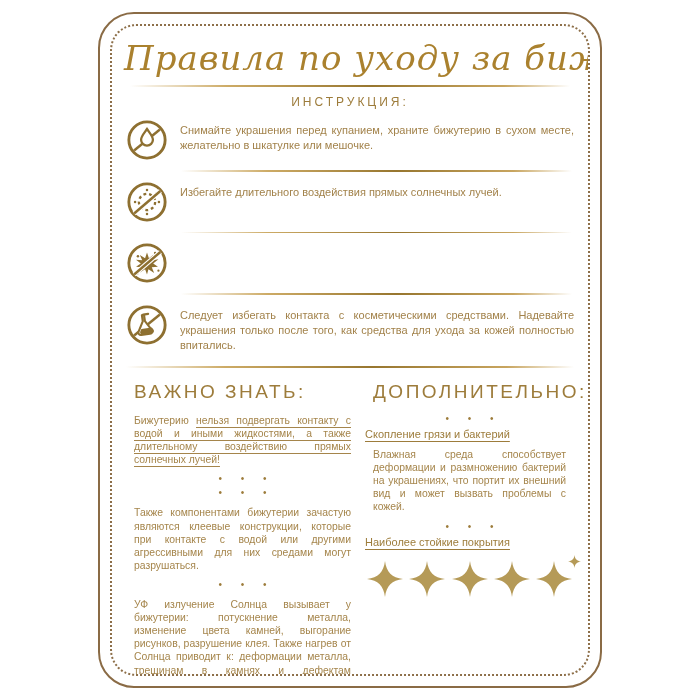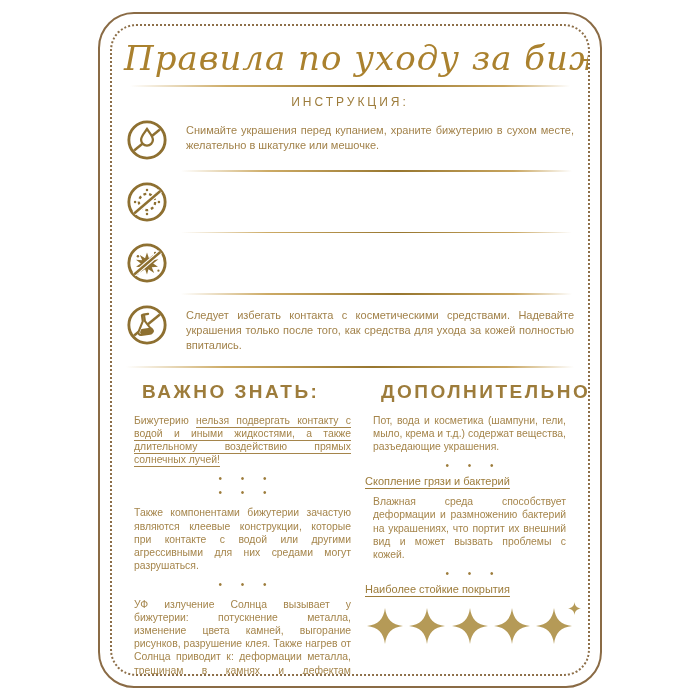--- a/index.html
+++ b/index.html
@@ -23,34 +23,34 @@
     font-size:34px;color:#aa812e;letter-spacing:1px;white-space:nowrap;
   }
   .grad{
     background:linear-gradient(90deg, rgba(200,170,100,0) 0%, #cdab66 22%, #97762f 55%, #c8a55f 85%, rgba(200,170,100,0) 100%);
   }
   .title-divider{height:2px;margin:7px 6px 8px;}
   .instr-heading{
     text-align:center;font-size:12px;font-weight:normal;letter-spacing:3px;
     color:#9d7c3b;margin:8px 0 10px;
   }
-  .instr-row{display:flex;align-items:flex-start;gap:18px;padding:0 2px;}
+  .instr-row{display:flex;align-items:flex-start;gap:12px;padding:0 2px;}
   .icon-badge{flex:0 0 42px;height:42px;}
   .instr-row p{
     flex:1;margin:4px 0 0;font-size:11px;line-height:1.38;color:#a2824a;
     text-align:justify;
   }
   .row-divider{height:1.5px;margin:9px 4px 9px 57px;}
   .big-divider{height:2px;margin:13px 2px 11px;}
   .columns{display:flex;justify-content:space-between;padding:0 2px;}
   .col-left{width:233px;}
   .col-right{width:209px;}
   .col-heading{
-    font-size:19px;font-weight:bold;letter-spacing:2.5px;color:#9d7c3b;
-    margin:2px 16px 11px;white-space:nowrap;
+    font-size:19px;font-weight:normal;letter-spacing:2.5px;color:#9d7c3b;
+    margin:2px 8px 11px;white-space:nowrap;
   }
   .col p{
     font-size:10.4px;line-height:1.26;color:#a5854b;text-align:justify;margin:8px;
   }
   .ul{text-decoration:underline;text-underline-offset:2.5px;}
   .dots{
     text-align:center;color:#9d7c3b;font-size:10px;letter-spacing:8px;
     margin:3px 0 4px;padding-left:8px;line-height:1;
   }
   .subheading{
@@ -96,20 +96,21 @@
             <circle cx="22" cy="9.5" r="1.3" fill="#8e7031"></circle>
             <circle cx="31.5" cy="13" r="1.3" fill="#8e7031"></circle>
             <circle cx="34.5" cy="22" r="1.3" fill="#8e7031"></circle>
             <circle cx="12.5" cy="31" r="1.3" fill="#8e7031"></circle>
             <circle cx="22" cy="34.5" r="1.3" fill="#8e7031"></circle>
             <circle cx="9.5" cy="22" r="1.3" fill="#8e7031"></circle>
             <line x1="8.5" y1="34" x2="36" y2="10.5" stroke="#fff" stroke-width="5"></line>
             <line x1="8.5" y1="34" x2="36" y2="10.5" stroke="#8e7031" stroke-width="2.6"></line>
           </svg>
         </span>
+        <p>Избегайте длительного воздействия прямых солнечных лучей.</p>
       </div>
 
       <div class="row-divider grad"></div>
 
       <div class="instr-row">
         <span class="icon-badge">
           <svg viewBox="0 0 44 44" width="42" height="42">
             <circle cx="22" cy="22" r="19" fill="none" stroke="#8e7031" stroke-width="3"></circle>
             <path d="M22 11 L24 17 L29 13 L27.5 19 L34 18 L28.5 22.5 L33.5 26 L27 26.5 L29.5 32.5 L23.5 28.5 L22 34 L20 28.5 L14.5 32 L16.5 26.5 L10.5 26 L15.5 22.5 L10.5 18.5 L17 19 L14.5 13.5 L20 17 Z" fill="#8e7031"></path>
             <circle cx="12.5" cy="15" r="1.3" fill="#8e7031"></circle>
@@ -150,21 +151,20 @@
         <div class="dots">• • •</div>
         <p>Также компонентами бижутерии зачастую являются клеевые конструкции, которые при контакте с водой или другими агрессивными для них средами могут разрушаться.</p>
         <div class="dots">• • •</div>
         <p>УФ излучение Солнца вызывает у бижутерии: потускнение металла, изменение цвета камней, выгорание рисунков, разрушение клея. Также нагрев от Солнца приводит к: деформации металла, трещинам в камнях и дефектам органических материалов (янтарь, жемчуг, коралл).</p>
       </div>
 
       <div class="col col-right">
         <h3 class="col-heading">ДОПОЛНИТЕЛЬНО:</h3>
 
         <div class="section">
-          <p>Пот, вода и косметика (шампуни, гели, мыло, крема и т.д.) содержат вещества, разъедающие украшения.</p>
         </div>
         <div class="dots">• • •</div>
         <div class="section">
           <h4 class="subheading">Скопление грязи и бактерий</h4>
           <p>Влажная среда способствует деформации и размножению бактерий на украшениях, что портит их внешний вид и может вызвать проблемы с кожей.</p>
         </div>
         <div class="dots">• • •</div>
         <div class="section">
           <h4 class="subheading">Наиболее стойкие покрытия</h4>
         </div>

